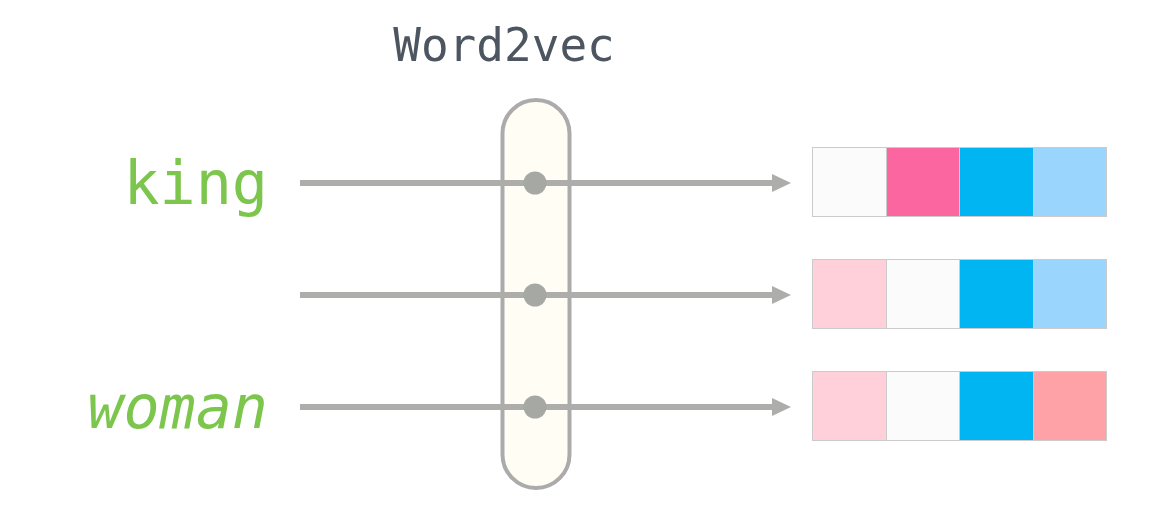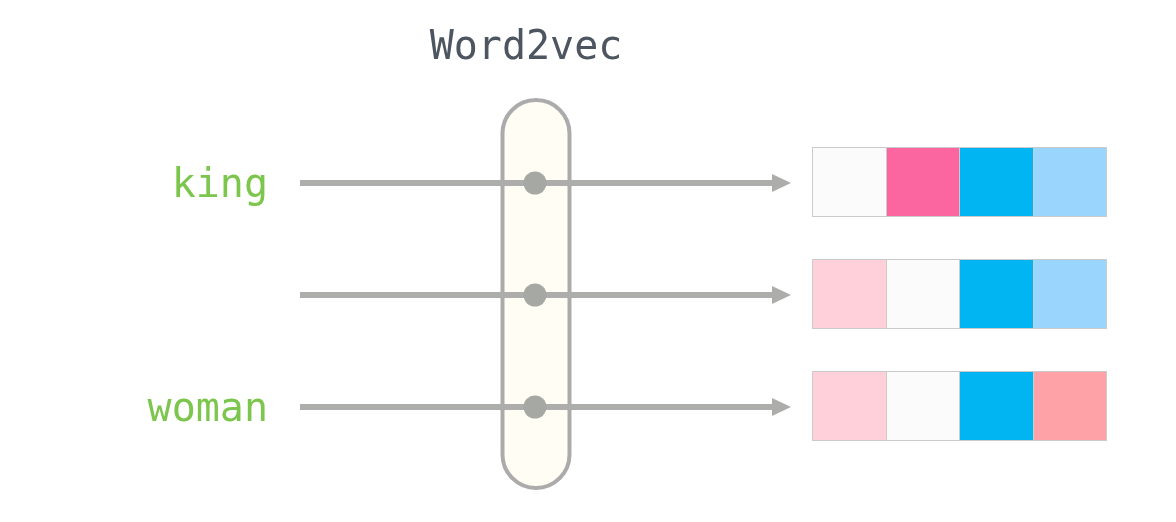--- a/index.html
+++ b/index.html
@@ -11,48 +11,48 @@
     position: relative;
     width: 1176px;
     height: 522px;
     background: #ffffff;
     overflow: hidden;
     font-family: "DejaVu Sans Mono", "Liberation Mono", monospace;
   }
   .title {
     position: absolute;
     top: 18px;
-    left: 526px;
+    left: 504px;
     transform: translateX(-50%);
-    font-size: 40px;
+    font-size: 46px;
     line-height: 54px;
     color: var(--title-text, #4C5560);
     white-space: nowrap;
   }
   .overlay {
     position: absolute;
     top: 0;
     left: 0;
     width: 1176px;
     height: 522px;
   }
   .word-label {
     position: absolute;
     left: 58px;
     width: 210px;
     height: 54px;
     line-height: 54px;
     text-align: right;
-    font-size: 40px;
+    font-size: 60px;
     color: var(--word-text, #7CC64E);
     white-space: nowrap;
   }
   .word-king  { top: 156px; }
   .word-man   { top: 268px; }
-  .word-woman { top: 380px; }
+  .word-woman { top: 380px; font-style: italic; }
   .vector-row {
     position: absolute;
     left: 812px;
     display: flex;
     border: 1.5px solid var(--cell-border, #CBCBCB);
     background: #ffffff;
   }
   .vec-king  { top: 147px; }
   .vec-man   { top: 259px; }
   .vec-woman { top: 371px; }

